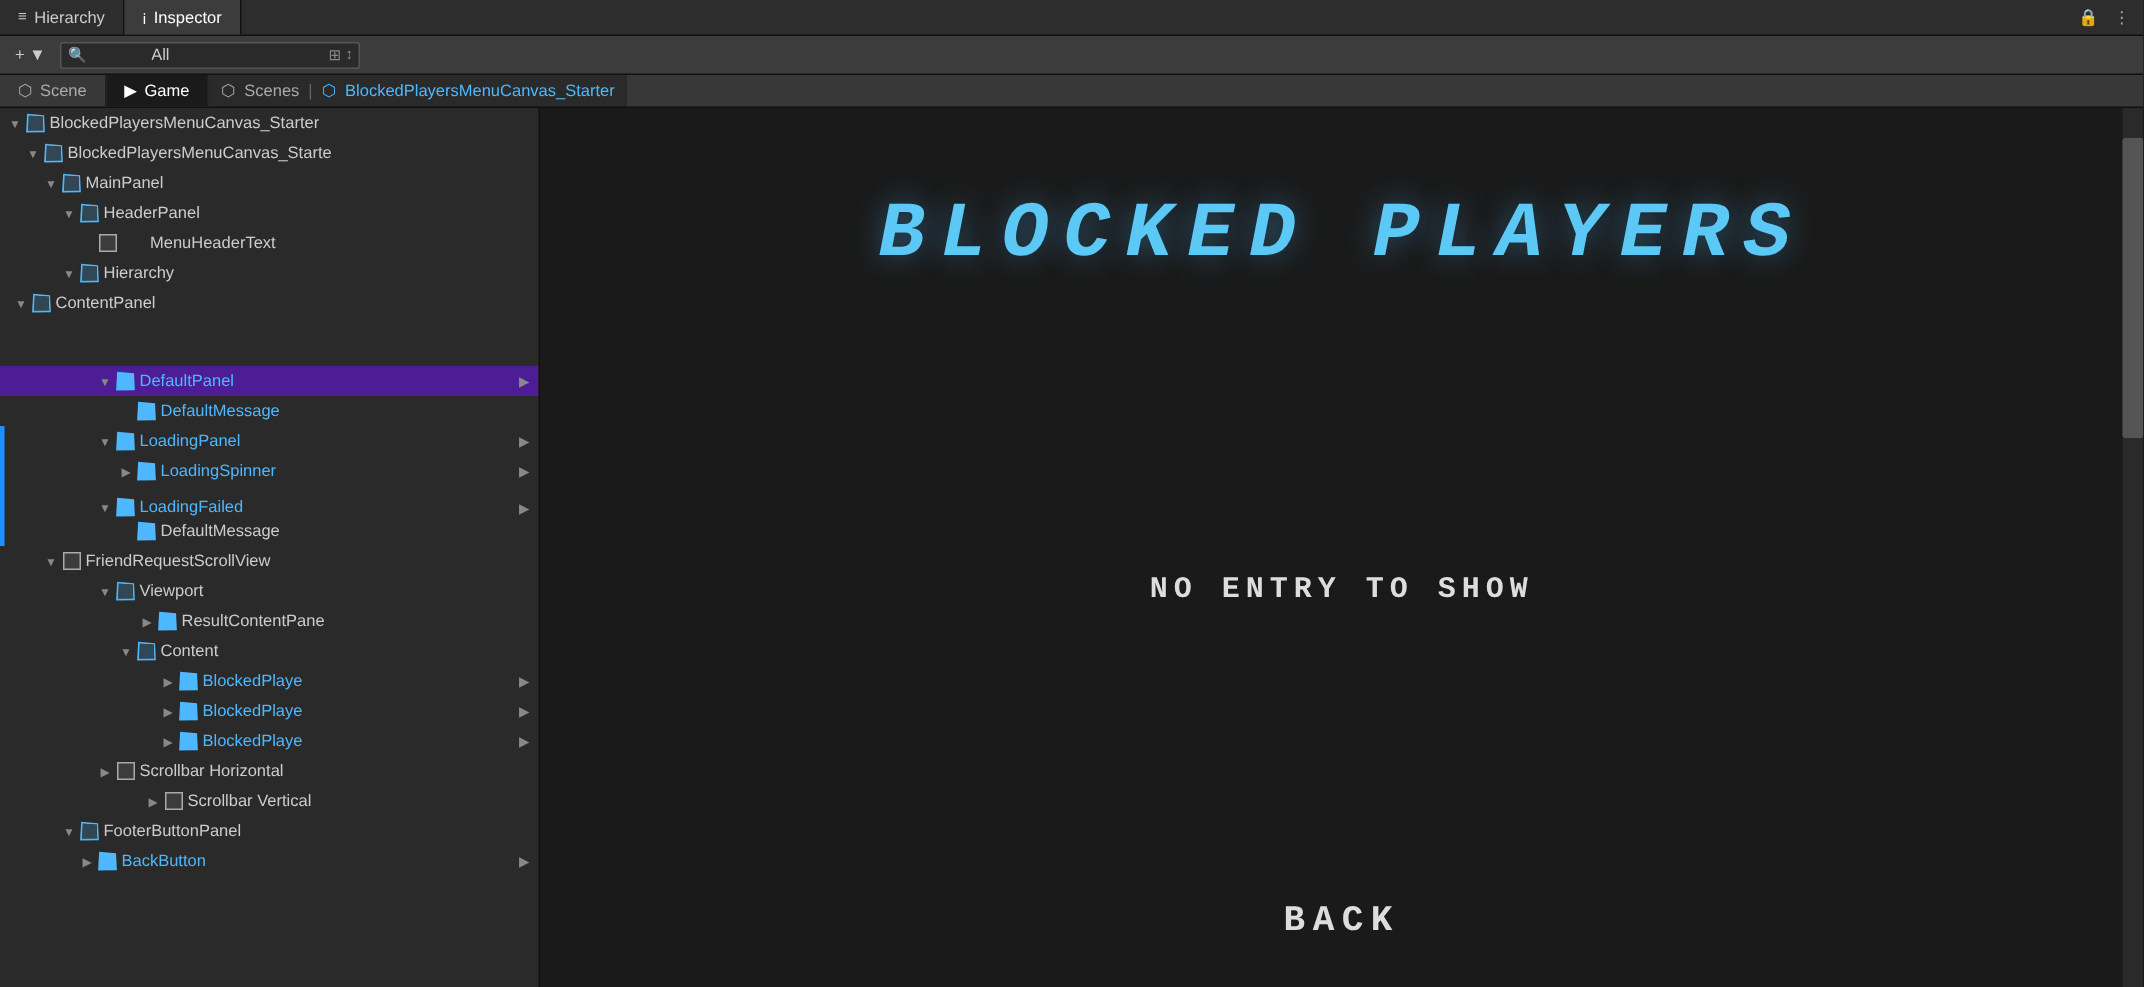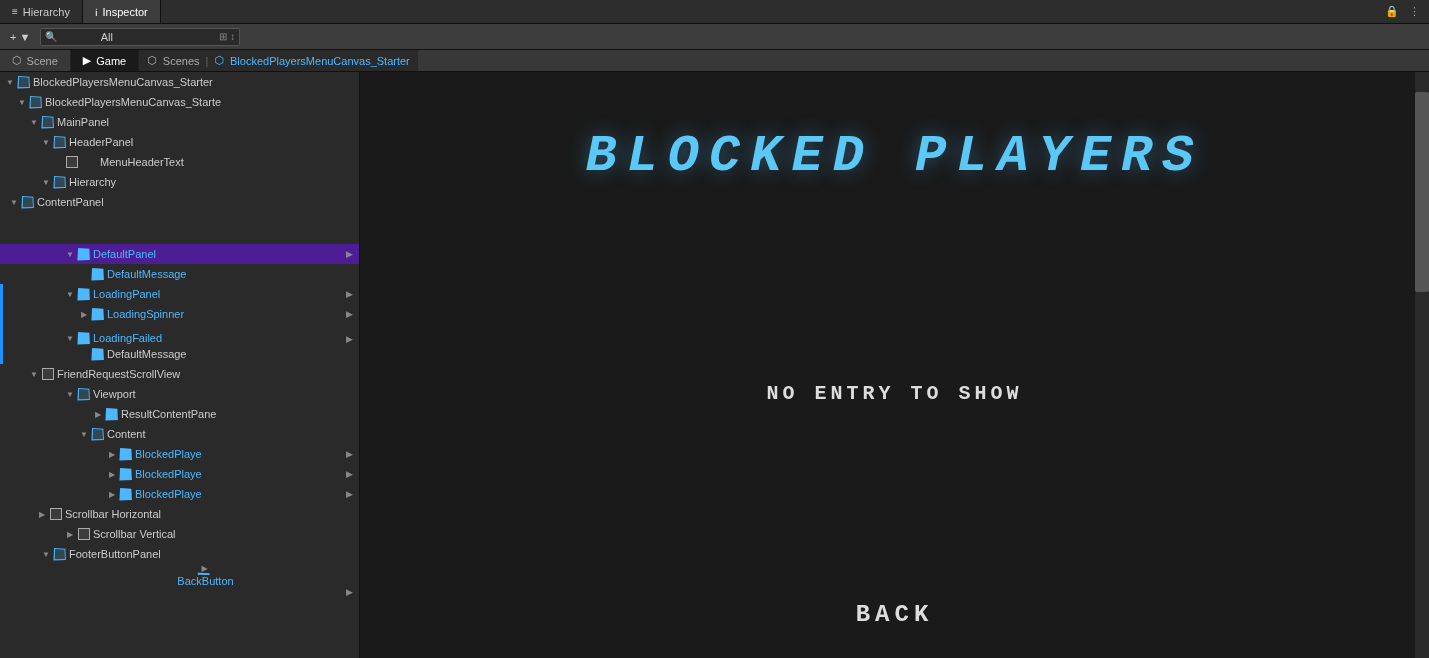--- a/index.html
+++ b/index.html
@@ -455,39 +455,39 @@
       <span class="arrow-right">▶</span>
     </div>
 
     <div class="hierarchy-item" style="padding-left:106px;">
       <span class="expand-arrow collapsed"></span>
       <span class="cube-icon-solid"></span>
       <span style="font-size:11px;color:#4db8ff;">BlockedPlaye</span>
       <span class="arrow-right">▶</span>
     </div>
 
-    <div class="hierarchy-item" style="padding-left:36px;">
+    <div class="hierarchy-item" style="padding-left:64px;">
       <span class="expand-arrow collapsed"></span>
       <span class="rect-icon"></span>
       <span style="font-size:11px;">Scrollbar Horizontal</span>
     </div>
 
-    <div class="hierarchy-item" style="padding-left:64px;">
+    <div class="hierarchy-item" style="padding-left:64px;margin-left:32px;">
       <span class="expand-arrow collapsed"></span>
       <span class="rect-icon"></span>
       <span style="font-size:11px;">Scrollbar Vertical</span>
     </div>
 
     <div class="hierarchy-item" style="padding-left:40px;">
       <span class="expand-arrow expanded"></span>
       <span class="cube-icon"></span>
       <span style="font-size:11px;">FooterButtonPanel</span>
     </div>
 
-    <div class="hierarchy-item" style="padding-left:52px;flex-direction:column;">
+    <div class="hierarchy-item" style="padding-left:52px;">
       <span class="expand-arrow collapsed"></span>
       <span class="cube-icon-solid"></span>
       <span style="font-size:11px;color:#4db8ff;">BackButton</span>
       <span class="arrow-right">▶</span>
     </div>
 
   </div>
 
   <div class="game-panel">
     <div class="game-bg"></div>

